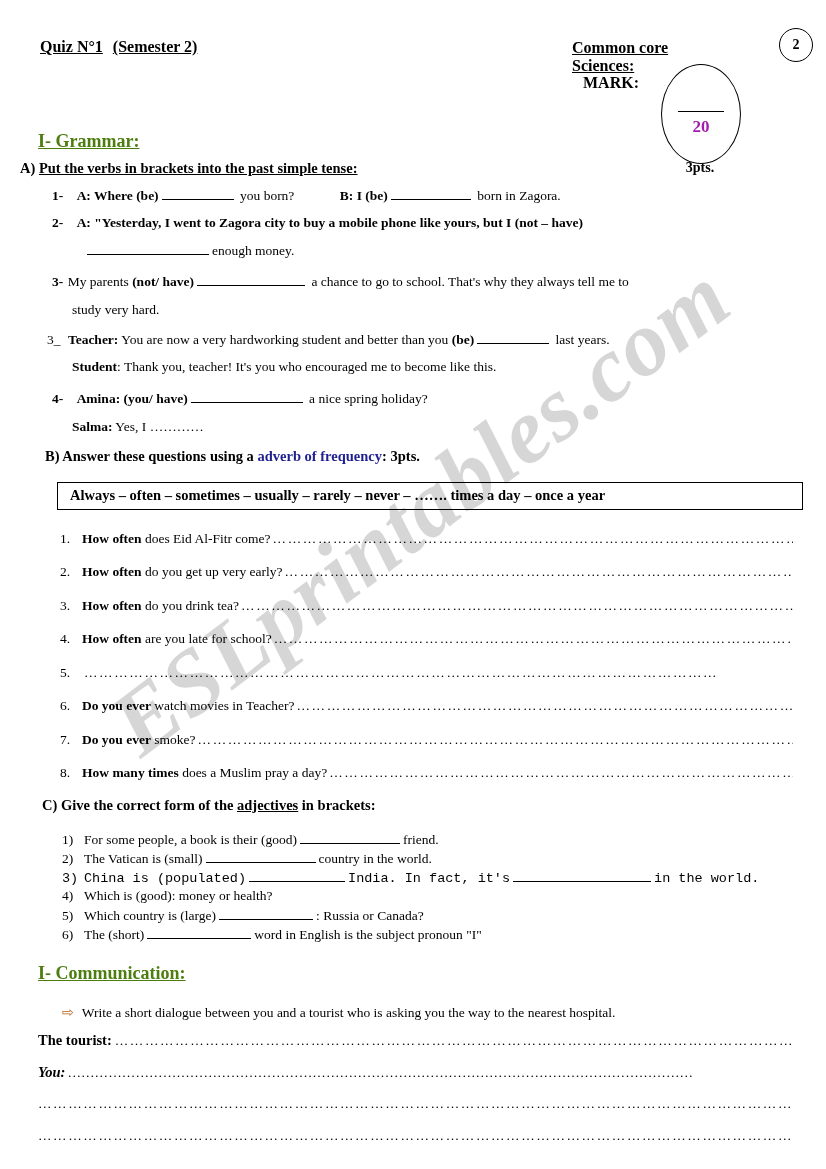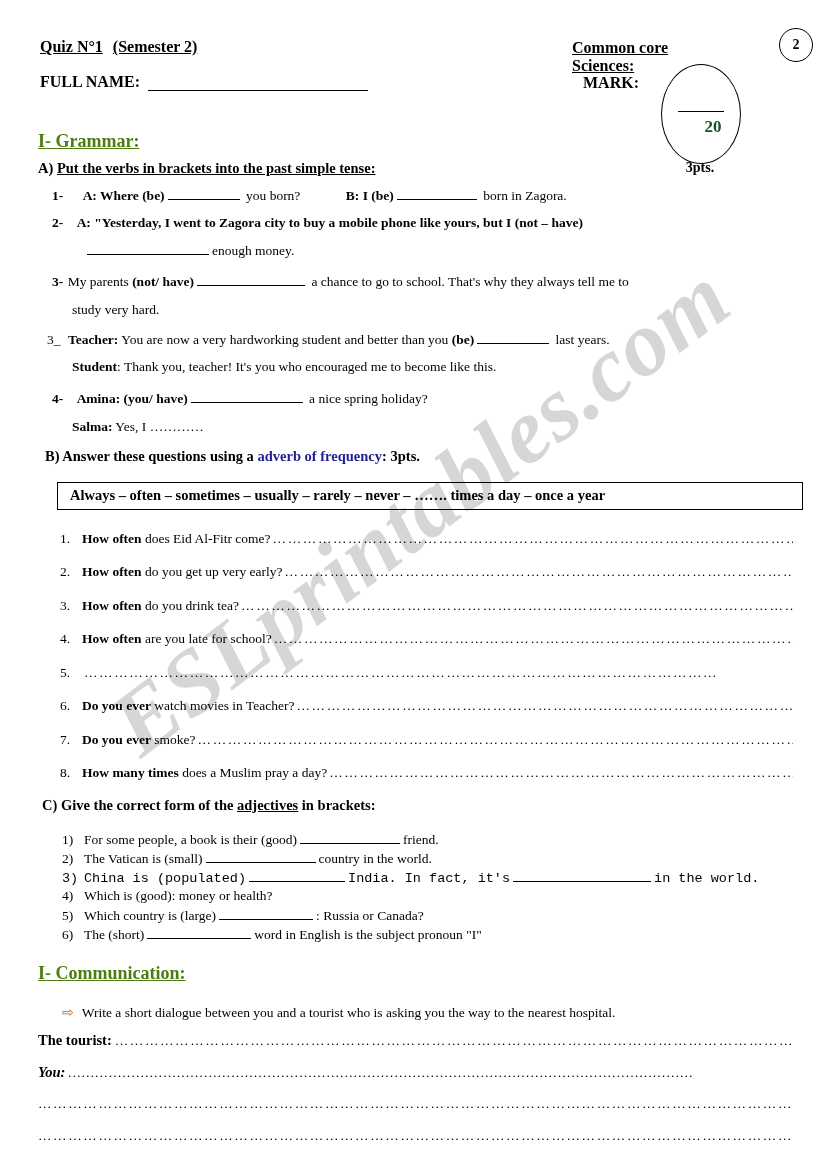--- a/index.html
+++ b/index.html
@@ -69,43 +69,43 @@
   .oval{
     position:absolute;left:661px;top:64px;
     width:78px;height:98px;
     border:1.3px solid #000;border-radius:50%;
   }
   .oval-line{
     position:absolute;left:16px;top:46px;width:46px;
     border-top:1.4px solid #000;
   }
   .oval-20{
-    position:absolute;left:12px;top:52px;width:78px;
-    text-align:center;font-size:17px;font-weight:bold;color:#14532d;
+    position:absolute;left:0;top:52px;width:78px;
+    text-align:center;font-size:17px;font-weight:bold;color:#a21caf;
   }
   .pts3{
     position:absolute;left:661px;top:160px;width:78px;
     text-align:center;font-size:14px;font-weight:bold;
   }
 
   
   .sec-head{
     font-size:18px;font-weight:bold;color:#4d7c0f;
     text-decoration:underline;
   }
   #grammar-heading{position:absolute;left:38px;top:131px;}
   #communication-heading{position:absolute;left:38px;top:963px;}
 
   .ex-head{
     font-size:14.5px;font-weight:bold;
   }
   .ex-head .u{text-decoration:underline;}
   .blue{color:#1f1f8f;}
 
-  #exA-heading{position:absolute;left:38px;top:160px;}
+  #exA-heading{position:absolute;left:20px;top:160px;}
   #exB-heading{position:absolute;left:45px;top:448px;}
   #exC-heading{position:absolute;left:42px;top:797px;}
 
   
   .itemA{position:absolute;font-size:13.5px;line-height:1.45;}
   .num{font-weight:bold;}
   .bold{font-weight:bold;}
   .ul-blank{
     display:inline-block;border-bottom:1.1px solid #000;height:12px;
     vertical-align:baseline;margin:0 3px;
@@ -175,24 +175,20 @@
     <span>ESLprintables.com</span>
   </div>
 
   <div class="content">
 
     <div class="hdr">
       <div class="quiz-title">
         <span class="u">Quiz N°1</span><span class="sem">(Semester 2)</span>
       </div>
 
-      <div class="fullname">
-        <span>FULL NAME:</span>
-        <span class="blank"></span>
-      </div>
 
       <div class="subject">Common core Sciences:</div>
 
       <div class="circle-2">
         <span>2</span>
       </div>
 
       <div class="mark-label">MARK:</div>
 
       <div class="oval">
@@ -205,21 +201,21 @@
 
     <div class="sec-head" id="grammar-heading">I- Grammar:</div>
 
     <div class="ex-head" id="exA-heading">
       <span>A)</span>
       <span class="u">Put the verbs in brackets into the past simple tense:</span>
     </div>
 
     <div class="itemA" style="left:52px;top:186px;">
       <span class="num">1-</span>
-      <span style="margin-left:16px;text-align:right;" class="bold">A:  Where </span><span class="bold">(be)</span><span class="ul-blank" style="width:72px;"></span><span> you born?</span>
+      <span style="margin-left:10px;text-align:right;" class="bold">A:  Where </span><span class="bold">(be)</span><span class="ul-blank" style="width:72px;"></span><span> you born?</span>
       <span style="margin-left:42px;" class="bold">B: I </span><span class="bold">(be)</span><span class="ul-blank" style="width:80px;"></span><span> born in Zagora.</span>
     </div>
 
     <div class="itemA" style="left:52px;top:213px;width:740px;">
       <span class="num">2-</span>
       <span style="margin-left:10px;" class="bold">A:  "Yesterday, I went to Zagora city to buy a mobile phone like yours, but I </span><span class="bold">(not – have)</span>
     </div>
     <div class="itemA" style="left:84px;top:241px;">
       <span class="ul-blank" style="width:122px;"></span><span>enough money.</span>
     </div>

